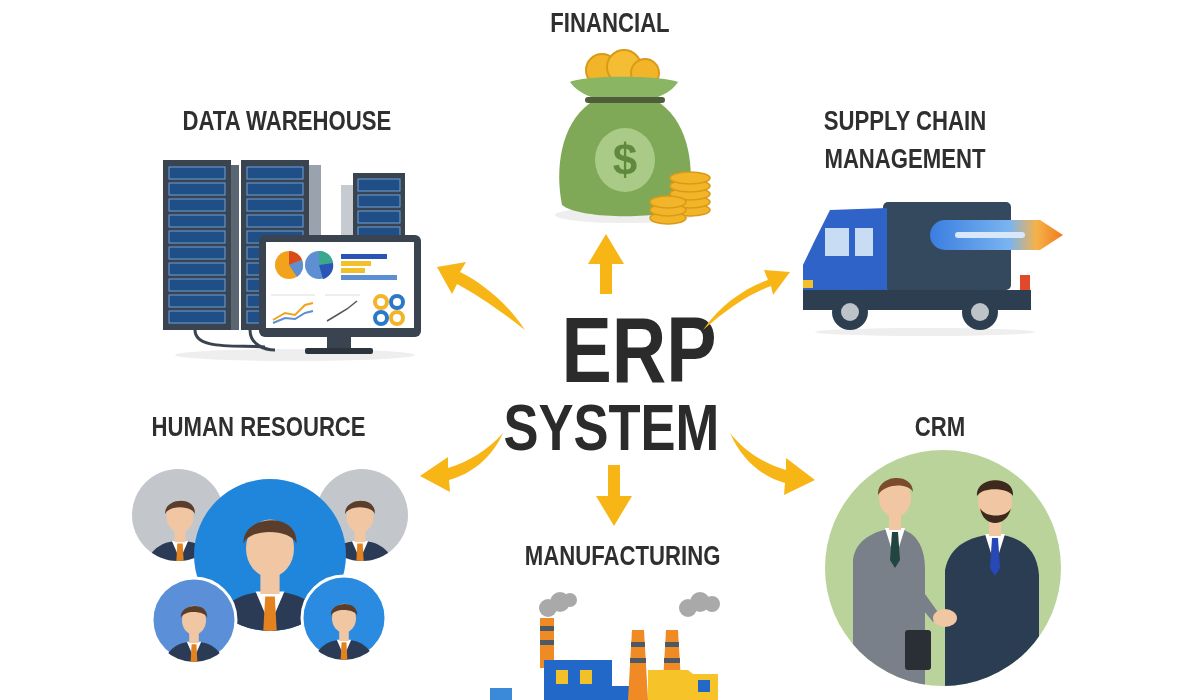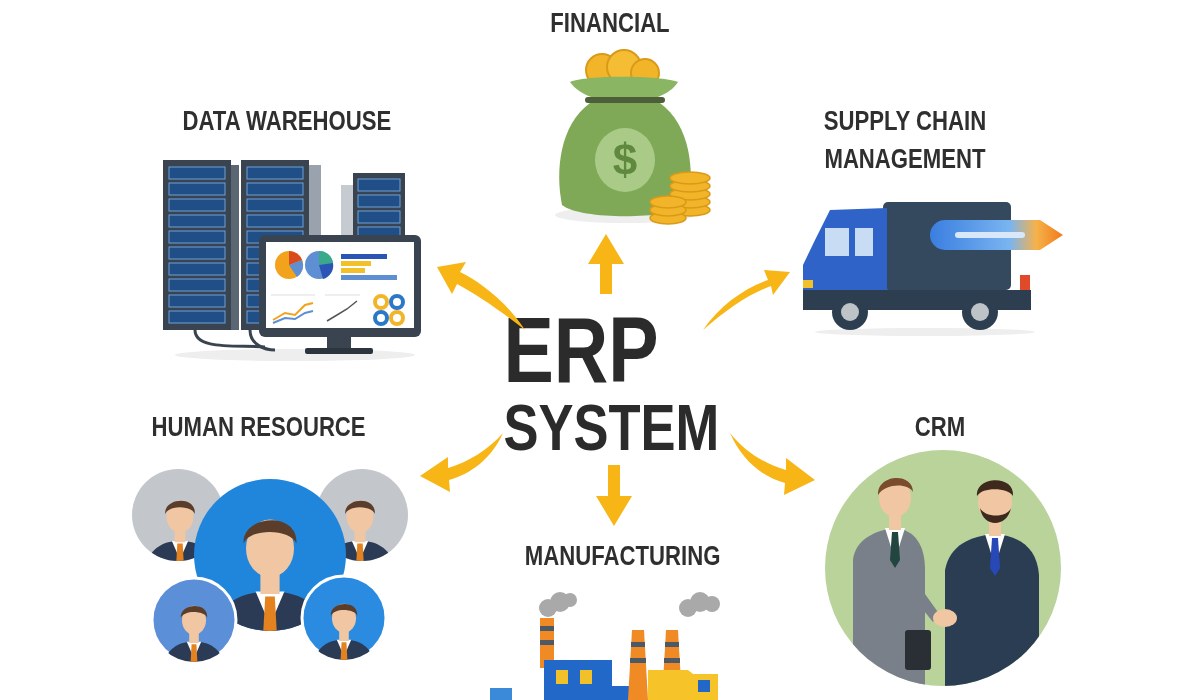--- a/index.html
+++ b/index.html
@@ -4,21 +4,21 @@
 <style>
   html, body { margin:0; padding:0; background:#ffffff; }
   body { width:1200px; height:700px; position:relative; overflow:hidden; font-family:"Liberation Sans", sans-serif; }
   .label {
     position:absolute; color:#2f2f2f; font-family:"Liberation Sans", sans-serif;
     font-weight:bold; font-size:27px; letter-spacing:0px; text-align:center; line-height:38px;
     transform:scaleX(0.82); transform-origin:center;
     white-space:nowrap;
   }
   .center-title {
-    position:absolute; left:480px; top:305px; width:260px; text-align:left;
+    position:absolute; left:480px; top:305px; width:260px; text-align:right;
     color:#2b2b2b; font-weight:bold; font-family:"Liberation Sans", sans-serif;
   }
   .center-title .l1 { display:block; font-size:92px; line-height:90px; transform:scaleX(0.82); }
   .center-title .l2 { display:block; font-size:64px; line-height:66px; transform:scaleX(0.82); }
   .module { position:absolute; }
   svg { display:block; }
 </style>
 </head>
 <body>
 

